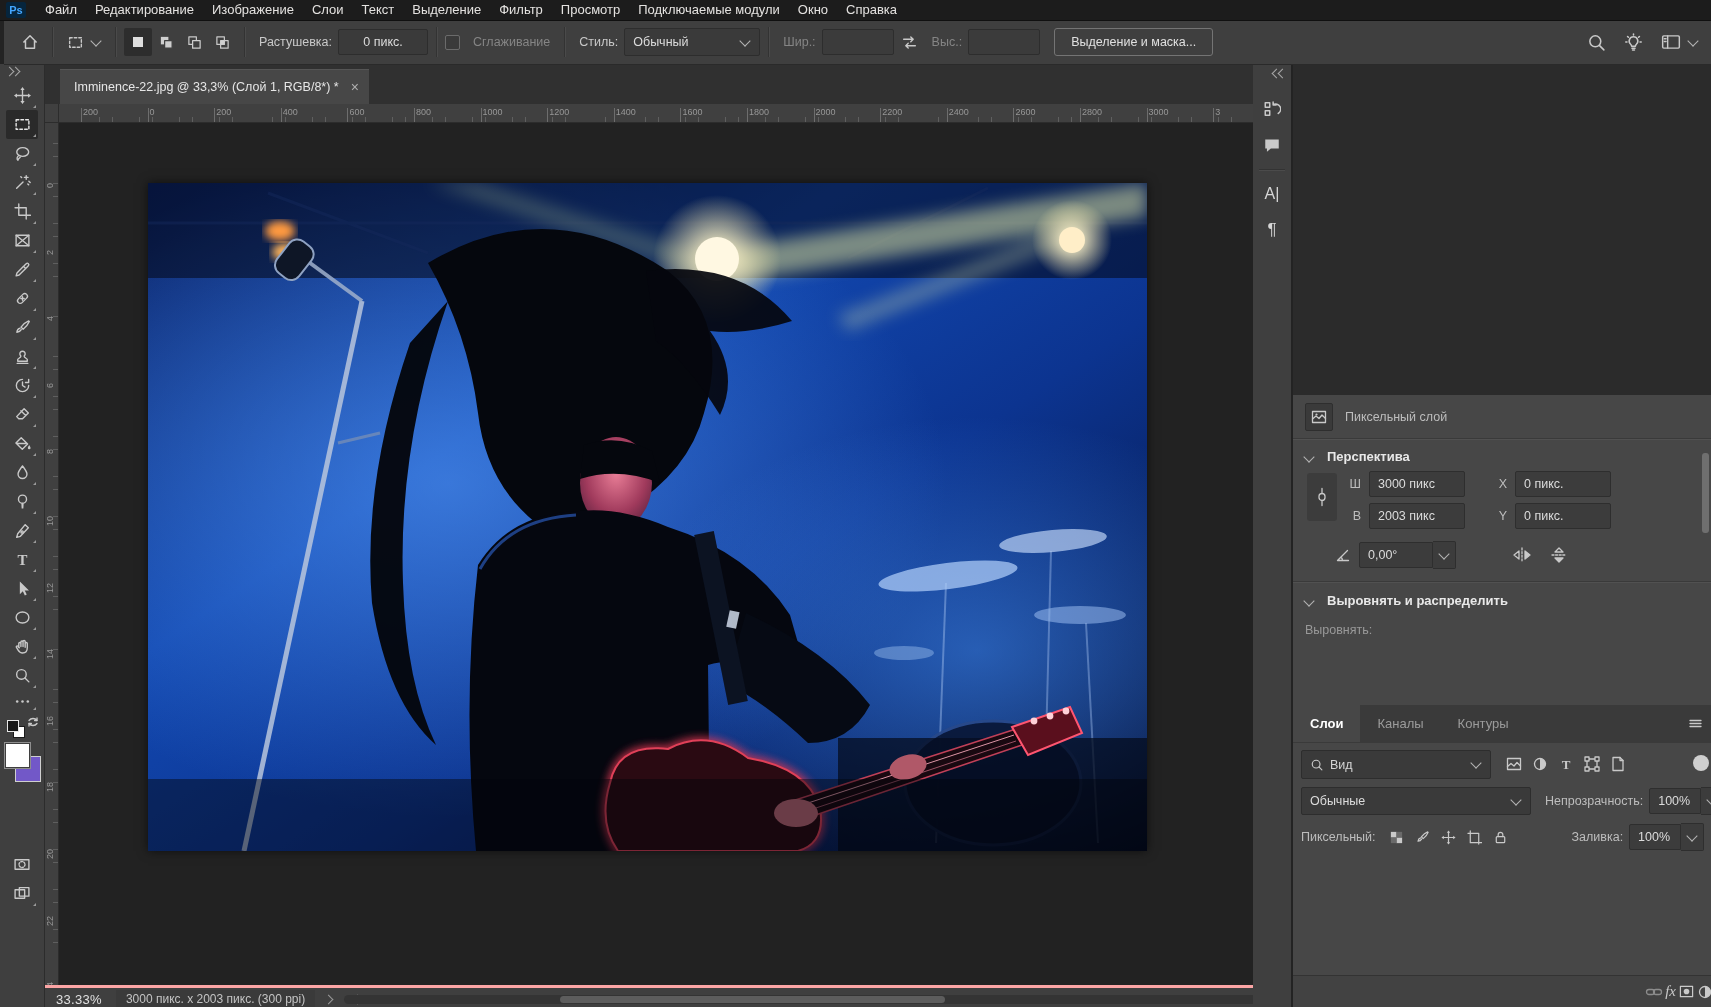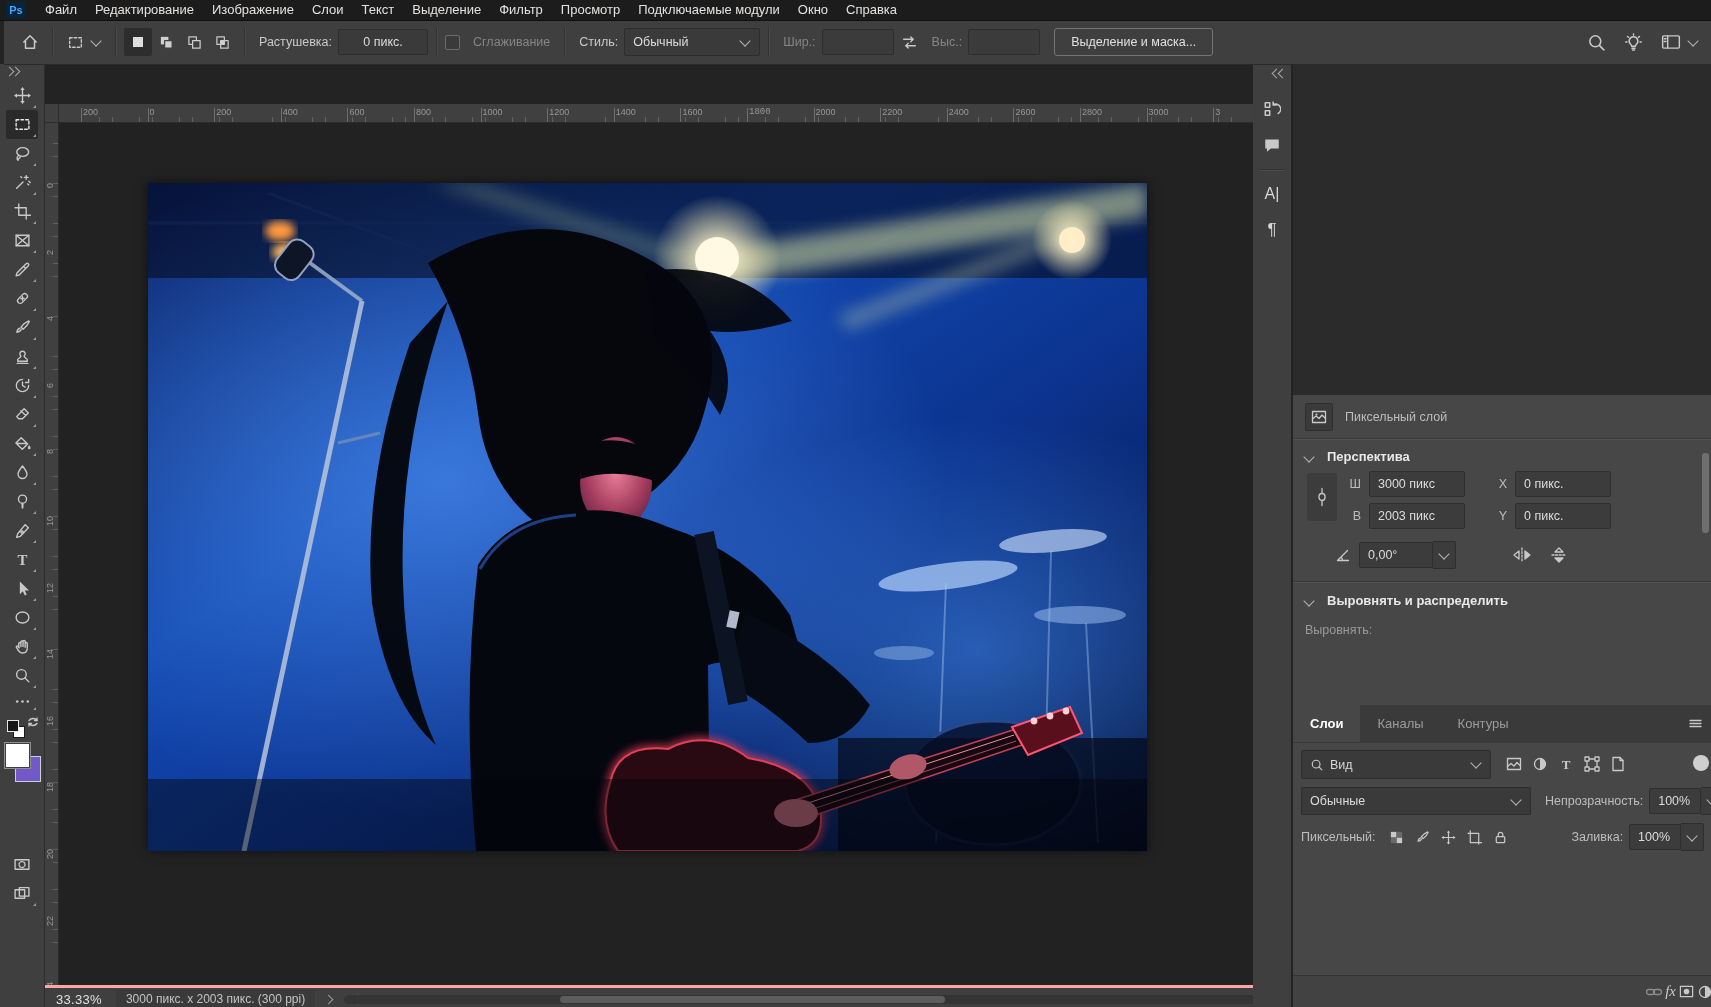--- a/index.html
+++ b/index.html
@@ -424,34 +424,40 @@
       </div>
     <div class="tool">
         <svg class="ic" width="18" height="17" viewBox="0 0 16 16">
           <rect x="1.5" y="4.5" width="9" height="8"></rect>
           <rect x="5.5" y="2.5" width="9" height="8"></rect>
         </svg>
         <span class="fly"></span>
       </div>
   </div>
 
+  <div class="tabstrip">
+    <div class="doc-tab">
+      <span>Imminence-22.jpg @ 33,3% (Слой 1, RGB/8*) *</span>
+      <span class="tab-close">×</span>
+    </div>
+  </div>
 
   <div class="ruler-corner"></div>
   <div class="hruler">
       <span class="tick" style="left: 25px;">200</span>
       <span class="tick" style="left: 91.6px;">0</span>
       <span class="tick" style="left: 158.2px;">200</span>
       <span class="tick" style="left: 224.8px;">400</span>
       <span class="tick" style="left: 291.4px;">600</span>
       <span class="tick" style="left: 358px;">800</span>
       <span class="tick" style="left: 424.6px;">1000</span>
       <span class="tick" style="left: 491.2px;">1200</span>
       <span class="tick" style="left: 557.8px;">1400</span>
       <span class="tick" style="left: 624.4px;">1600</span>
-      <span class="tick" style="left: 691px; font-family: Liberation Mono, monospace;">1800</span>
+      <span class="tick" style="left: 691px;">1800</span>
       <span class="tick" style="left: 757.6px;">2000</span>
       <span class="tick" style="left: 824.2px;">2200</span>
       <span class="tick" style="left: 890.8px;">2400</span>
       <span class="tick" style="left: 957.4px;">2600</span>
       <span class="tick" style="left: 1024px;">2800</span>
       <span class="tick" style="left: 1090.6px; text-align: right;">3000</span>
       <span class="tick" style="left: 1157.2px;">3</span>
     </div>
   <div class="vruler">
       <span class="tick" style="top: 61px;">0</span>

